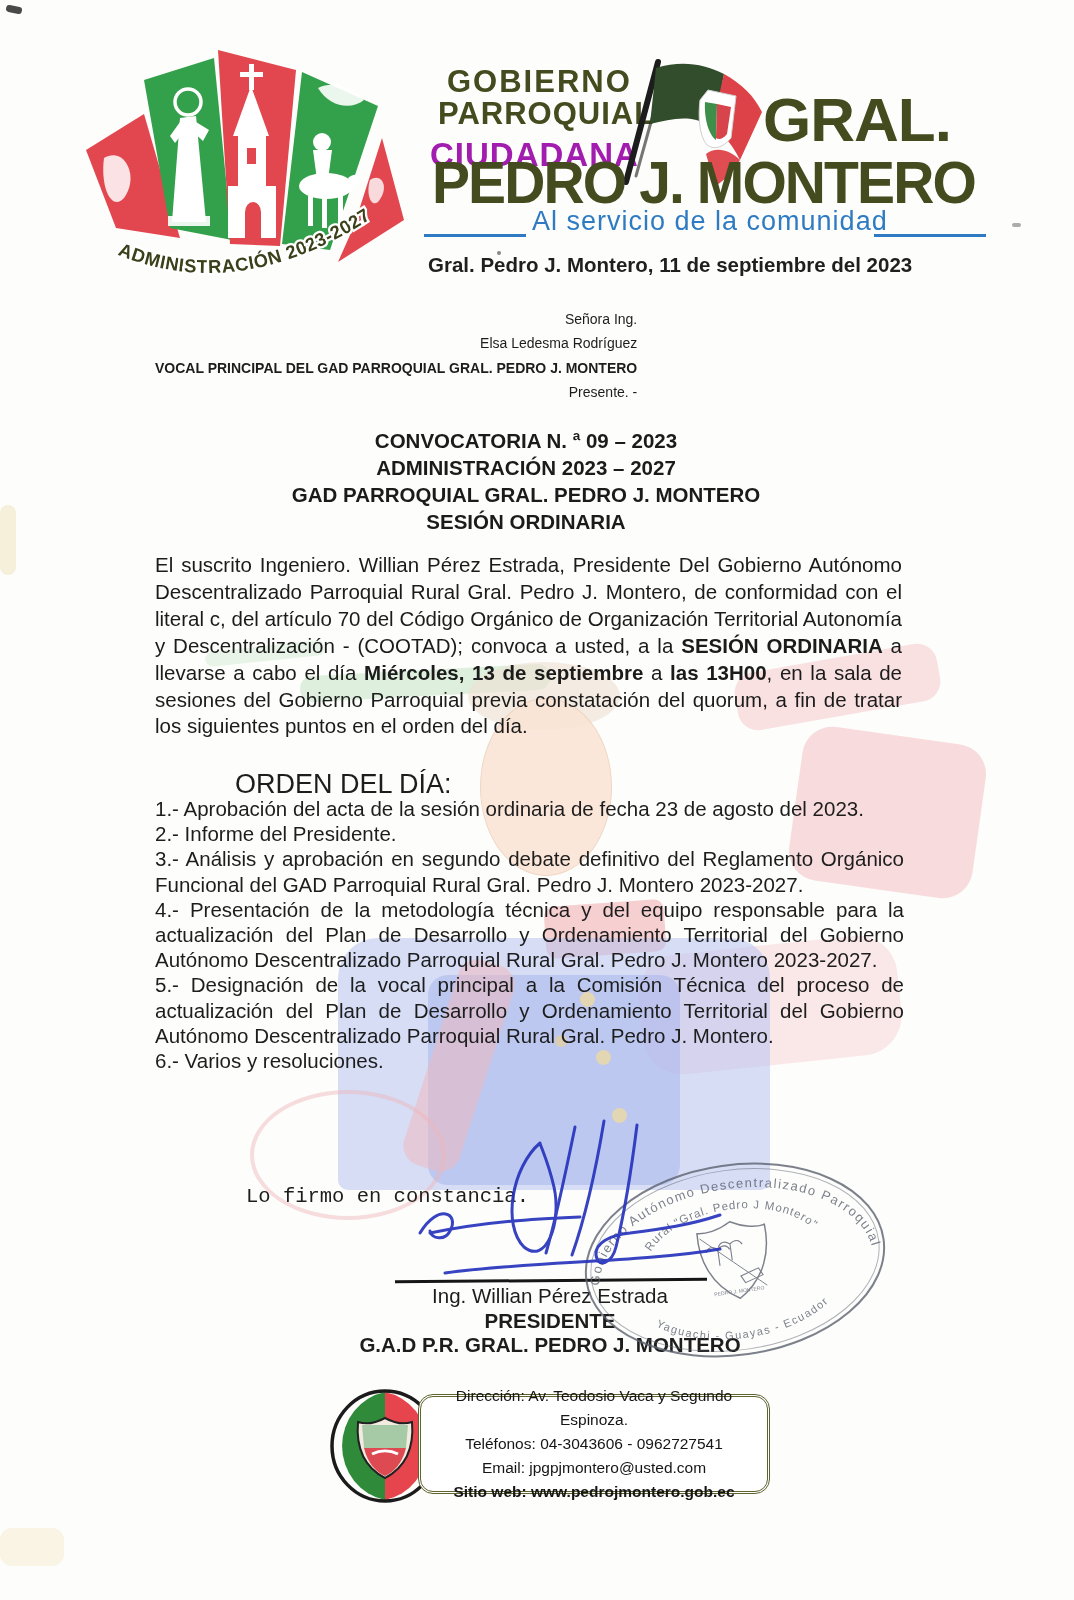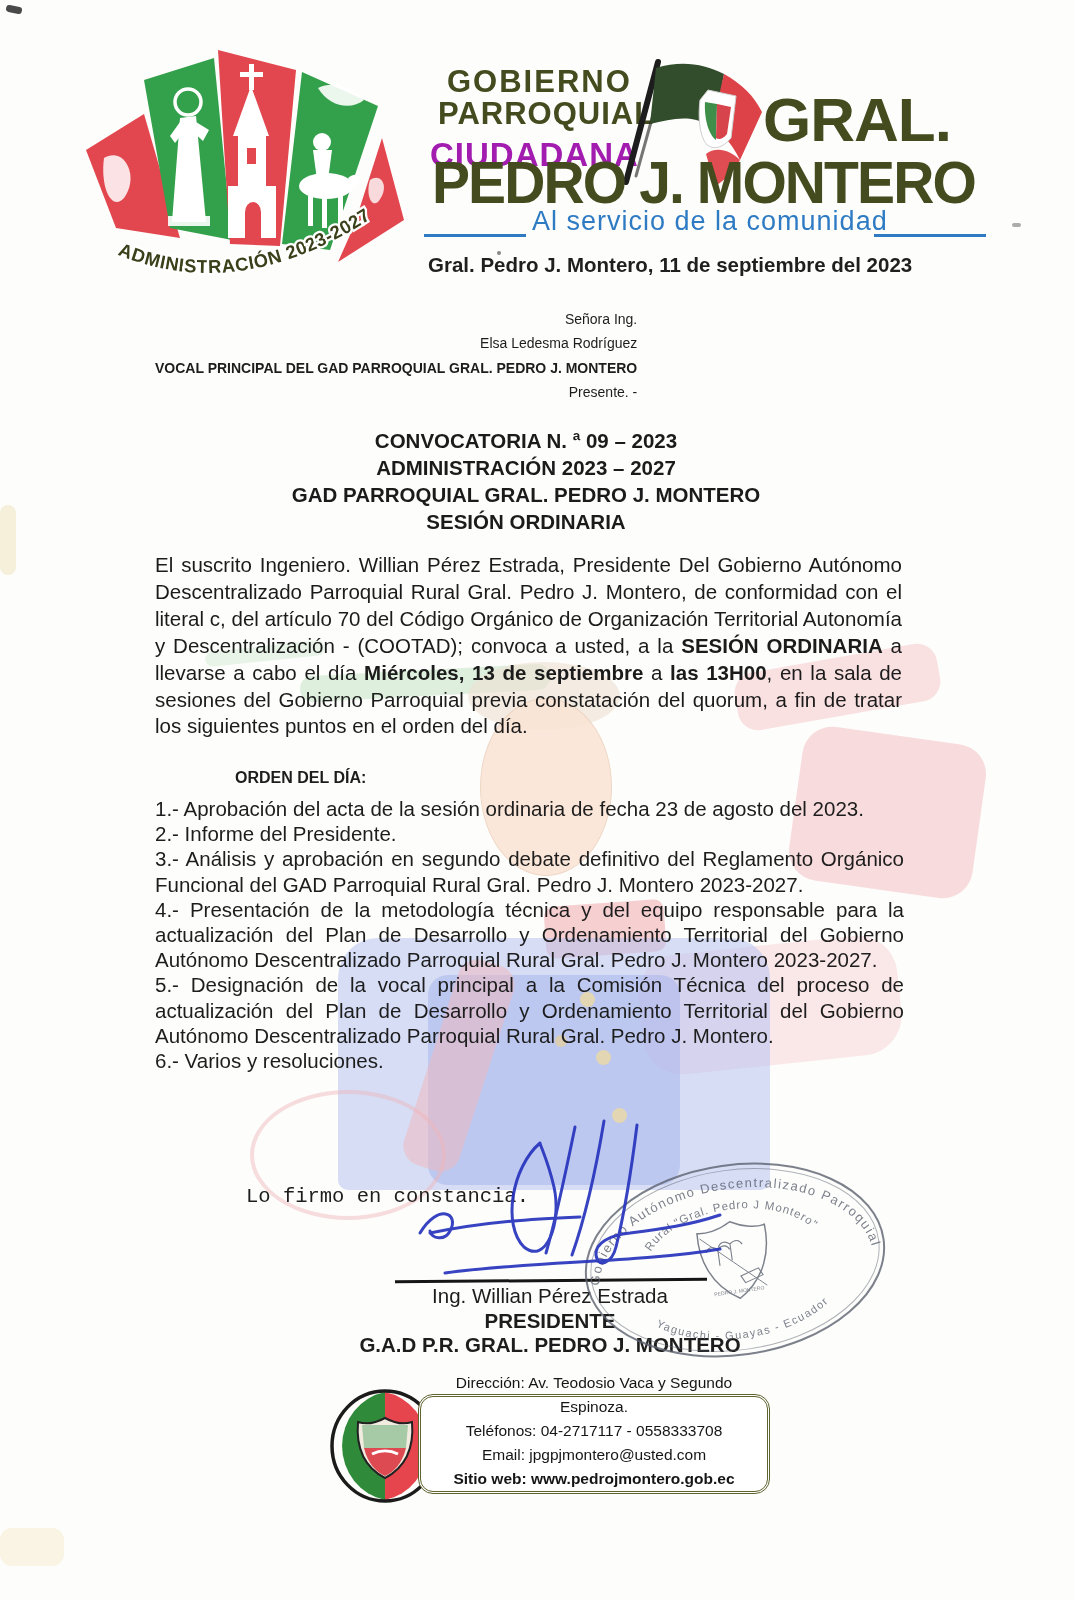--- a/index.html
+++ b/index.html
@@ -16,30 +16,30 @@
             white-space:nowrap;transform:scaleX(.95);transform-origin:left top;}
   .tagline{left:532px;top:206px;font-size:27px;color:#2e7bc4;letter-spacing:1px;font-weight:500;}
   .tagrule{height:3px;background:#2e7bc4;top:234px;}
   .dateline{left:428px;top:253px;font-size:20.5px;font-weight:600;color:#1f1f1f;}
   
   .addressee{left:155px;top:307px;font-size:14px;line-height:24.3px;text-align:right;}
   .titleblock{left:155px;top:427px;width:742px;text-align:center;font-weight:700;
               font-size:20.5px;line-height:27px;color:#1b1b1b;}
   .bodypar{left:155px;top:552px;width:747px;font-size:20.5px;line-height:26.9px;
            text-align:justify;margin:0;color:#1b1b1b;}
-  .agendahead{left:235px;top:769px;font-size:16px;font-weight:700;}
+  .agendahead{left:235px;top:769px;font-size:27px;font-weight:400;}
   .agendalist{left:155px;top:796px;width:749px;font-size:20.5px;line-height:25.2px;text-align:justify;}
   .closing{left:246px;top:1185px;font-size:20.5px;font-family:Liberation Mono, monospace;}
   .sigrule{left:395px;top:1279px;width:312px;height:3px;background:#161616;transform:rotate(-.5deg);}
   .sigblock{left:330px;top:1284px;width:440px;text-align:center;font-size:20.5px;line-height:24.6px;}
   .signame{font-weight:400;}
   
   .infobox{left:418px;top:1394px;width:352px;height:100px;border:3px double #5f632e;border-radius:15px;
            background:#fff;text-align:center;font-size:15.5px;line-height:24px;color:#151515;
-           display:flex;flex-direction:column;justify-content:flex-end;box-sizing:border-box;}
+           display:flex;flex-direction:column;justify-content:center;box-sizing:border-box;}
   
   .wm{position:absolute;pointer-events:none;}
   .layer0{z-index:0;} .layer2{position:absolute;z-index:2;} .layer3{z-index:3;} .layer4{z-index:4;}
   svg{overflow:visible;}
 </style>
 </head>
 <body>
 
 <div class="page">
 
@@ -207,18 +207,18 @@
     <path d="M55,2 A53,55 0 0 1 55,110 Z" fill="#e6454d"></path>
     <ellipse cx="55" cy="56" rx="53" ry="55" fill="none" stroke="#1b1b1b" stroke-width="3.5"></ellipse>
     <path d="M 55,28 C 66,34 76,34 82,32 C 84,56 78,76 55,88 C 32,76 26,56 28,32 C 34,34 44,34 55,28 Z" fill="#f2ece0" stroke="#222" stroke-width="2"></path>
     <path d="M 32,35 L 78,35 L 76,58 L 34,58 Z" fill="#9ec7a0" opacity=".9"></path>
     <path d="M 34,58 L 76,58 C 72,74 64,82 55,86 C 46,82 38,74 34,58 Z" fill="#dd4a52"></path>
     <path d="M 42,64 C 50,60 60,60 68,64" stroke="#fff" stroke-width="3" fill="none"></path>
   </svg>
 
   <div class="abs layer2 infobox">
     <div><span>Dirección:</span> <span>Av. Teodosio Vaca y Segundo Espinoza.</span></div>
-    <div><span>Teléfonos:</span> <span>04-2717117 - 0558333708</span></div>
+    <div><span>Teléfonos:</span> <span>04-3043606 - 0962727541</span></div>
     <div><span>Email:</span> <span>jpgpjmontero@usted.com</span></div>
     <div><span class="b">Sitio web:</span> <span class="b">www.pedrojmontero.gob.ec</span></div>
   </div>
 
 </div>
 
 </body></html>

